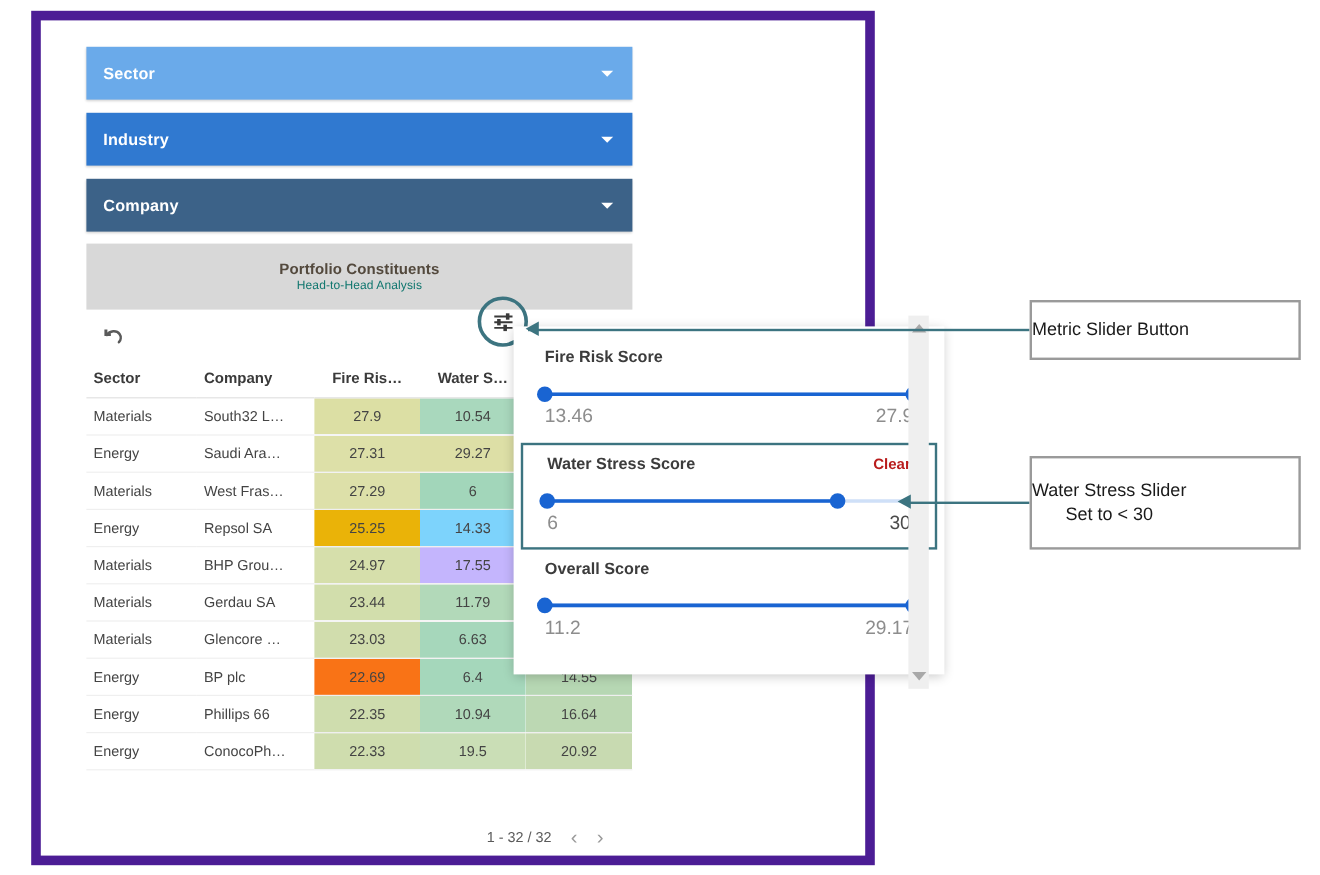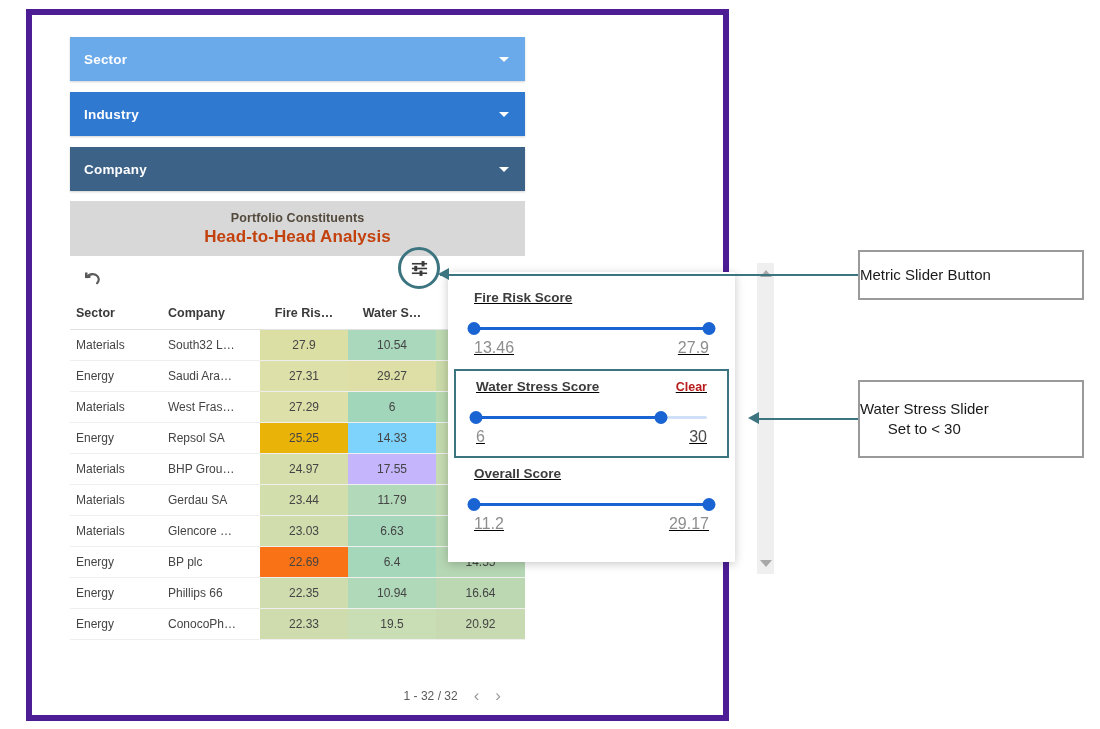--- a/index.html
+++ b/index.html
@@ -10,21 +10,21 @@
     position:relative;
     overflow:hidden;
   }
 
   
   #app-frame{
     position:absolute;
     left:26px; top:9px;
     width:703px; height:712px;
     background:#ffffff;
-    border:6px solid #4c1d95;
+    border:8px solid #4c1d95;
     box-sizing:border-box;
   }
 
   
   .filter-bar{
     position:absolute;
     left:38px;
     width:455px;
     height:44px;
     box-sizing:border-box;
@@ -59,21 +59,21 @@
     display:flex;
     flex-direction:column;
     align-items:center;
     justify-content:center;
     gap:2px;
   }
   #title-band .t1{
     font-size:12.5px;font-weight:bold;color:#53493d;letter-spacing:.1px;
   }
   #title-band .t2{
-    font-size:17px;font-weight:bold;color:#c2410c;letter-spacing:.1px;
+    font-size:10px;font-weight:normal;color:#0f766e;letter-spacing:.1px;
   }
 
   
   #table-toolbar{
     position:absolute;
     left:38px; top:249px;
     width:455px; height:30px;
   }
   #undo-button{
     position:absolute;left:8px;top:2px;
@@ -153,28 +153,27 @@
     box-sizing:border-box;
     font-size:12px;color:#5a5a5a;
   }
   #pagination .chev{
     font-size:17px;color:#9a9a9a;cursor:pointer;line-height:1;
   }
 
   
   #metric-panel{
     position:absolute;
-    left:448px; top:272px;
-    width:287px; height:290px;
+    left:428px; top:272px;
+    width:359px; height:290px;
     background:#ffffff;
     box-shadow:0 2px 9px rgba(0,0,0,.22);
     z-index:20;
     box-sizing:border-box;
     padding:12px 0 0 0;
-    text-decoration:underline;
   }
   .metric-group{
     padding:6px 26px 10px 26px;
     box-sizing:border-box;
   }
   .metric-group.highlight{
     border:2px solid #3c7480;
     margin:2px 6px;
     padding:8px 20px 10px 20px;
   }

